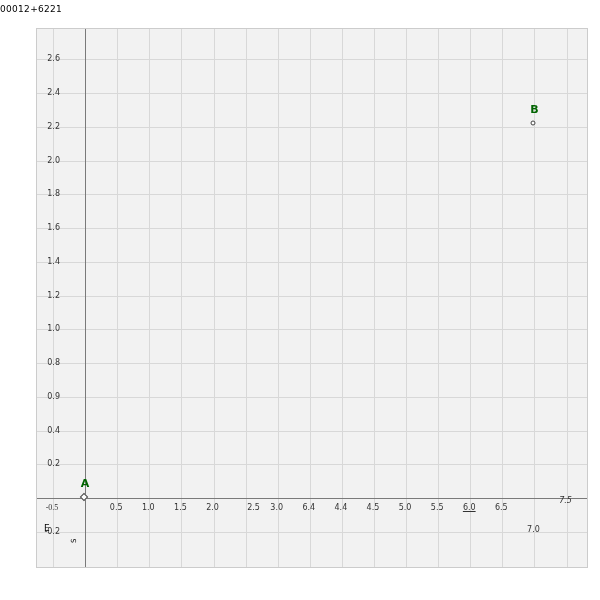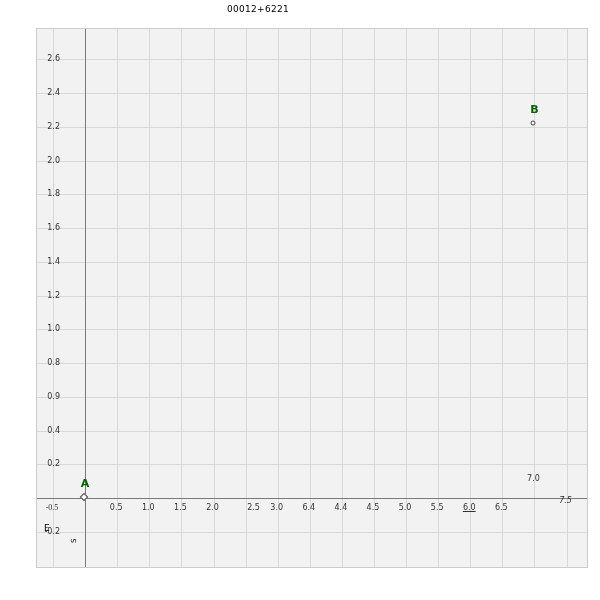--- a/index.html
+++ b/index.html
@@ -16,25 +16,23 @@
   #figure {
     position: relative;
     width: 600px;
     height: 600px;
   }
   #title {
     position: absolute;
     left: 0;
     top: 4px;
     width: 476px;
-    text-align: center;
     font-size: 9px;
     color: #000000;
     letter-spacing: 0.3px;
-    margin-left: 20px;
   }
   
   #plot {
     position: absolute;
     left: 36px;
     top: 28px;
     width: 552px;
     height: 540px;
     background: #f2f2f2;
     border: 1px solid #cccccc;
@@ -177,21 +175,21 @@
       <div class="tick-label tick-x" style="left: 212.512px; top: 503.125px;">2.0</div>
       <div class="tick-label tick-x" style="left: 244.605px; top: 503.125px; margin-left: 9px;">2.5</div>
       <div class="tick-label tick-x" style="left: 276.698px; top: 503.125px;">3.0</div>
       <div class="tick-label tick-x" style="left: 308.791px; top: 503.125px;">6.4</div>
       <div class="tick-label tick-x" style="left: 340.884px; top: 503.125px;">4.4</div>
       <div class="tick-label tick-x" style="left: 372.977px; top: 503.125px;">4.5</div>
       <div class="tick-label tick-x" style="left: 405.07px; top: 503.125px;">5.0</div>
       <div class="tick-label tick-x" style="left: 437.163px; top: 503.125px;">5.5</div>
       <div class="tick-label tick-x" style="left: 469.256px; top: 503.125px; text-decoration: underline;">6.0</div>
       <div class="tick-label tick-x" style="left: 501.349px; top: 503.125px;">6.5</div>
-      <div class="tick-label tick-x" style="left: 533.442px; top: 474px;">7.0</div>
+      <div class="tick-label tick-x" style="left: 533.442px; top: 525px;">7.0</div>
       <div class="tick-label tick-x" style="left: 565.535px; top: 496px; font-style: italic;">7.5</div>
       <div class="tick-label tick-y" style="left: 60px; width: 34px; margin-left: -34px; top: 530.875px;">-0.2</div>
       <div class="tick-label tick-y" style="left: 60px; width: 34px; margin-left: -34px; top: 463.375px;">0.2</div>
       <div class="tick-label tick-y" style="left: 60px; width: 34px; margin-left: -34px; top: 429.625px;">0.4</div>
       <div class="tick-label tick-y" style="left: 60px; width: 34px; margin-left: -34px; top: 395.875px;">0.9</div>
       <div class="tick-label tick-y" style="left: 60px; width: 34px; margin-left: -34px; top: 362.125px;">0.8</div>
       <div class="tick-label tick-y" style="left: 60px; width: 34px; margin-left: -34px; top: 328.375px;">1.0</div>
       <div class="tick-label tick-y" style="left: 60px; width: 34px; margin-left: -34px; top: 294.625px;">1.2</div>
       <div class="tick-label tick-y" style="left: 60px; width: 34px; margin-left: -34px; top: 260.875px;">1.4</div>
       <div class="tick-label tick-y" style="left: 60px; width: 34px; margin-left: -34px; top: 227.125px;">1.6</div>

